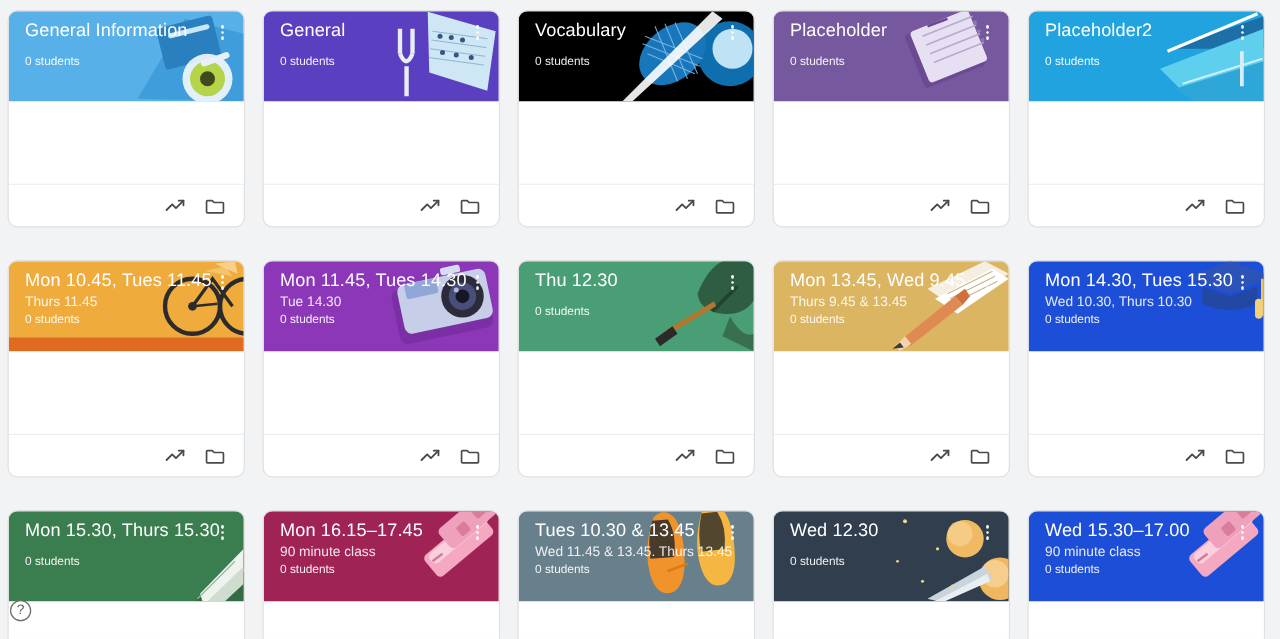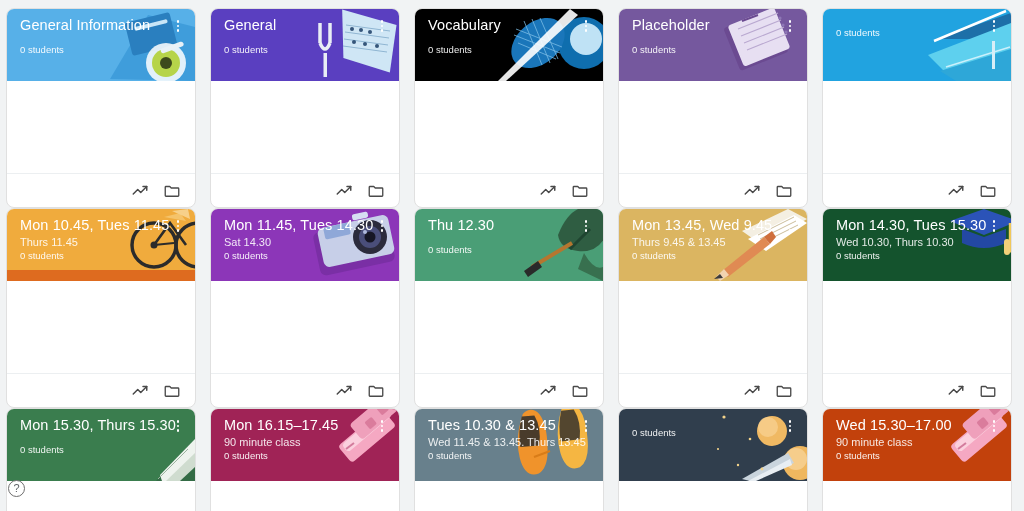--- a/index.html
+++ b/index.html
@@ -14,21 +14,21 @@
     width: 1024px; height: 511px;
     padding: 8px 6px 0 6px;
     display: grid;
     grid-template-columns: repeat(5, 190px);
     grid-auto-rows: 174px;
     column-gap: 14px;
     row-gap: 26px;
     justify-content: start;
   }
   .card {
-    width: 190px; height: 200px;
+    width: 190px; height: 174px;
     background: #ffffff;
     border: 1px solid #e0e0e0;
     border-radius: 8px;
     overflow: hidden;
     display: flex;
     flex-direction: column;
     position: relative;
   }
   .card-header {
     position: relative;
@@ -314,20 +314,21 @@
       <path d="M40 58 L104 38" stroke="#e6f8ff" stroke-width="1.5" opacity=".8"></path>
       <rect x="86" y="32" width="3" height="28" fill="#d8eef7"></rect>
     </svg>
         </div>
 
       <div class="menu-dots">
           <i></i>
           <i></i>
           <i></i>
         </div>
+      <div class="card-title">Placeholder2</div>
 
       <div class="card-students">0 students</div>
     </div>
     <div class="card-body"></div>
     <div class="card-footer">
       <span class="foot-icon">
           <svg width="18" height="18" viewBox="0 0 24 24" fill="none" stroke="currentColor" stroke-width="2" stroke-linecap="round" stroke-linejoin="round">
             <polyline points="3,16 9,10 13,14 21,6"></polyline>
             <polyline points="16,6 21,6 21,11"></polyline>
           </svg>
@@ -391,21 +392,21 @@
       <rect x="58" y="4" width="16" height="6" rx="2" fill="#d6ddf2" transform="rotate(-12 66 7)"></rect>
     </svg>
         </div>
 
       <div class="menu-dots">
           <i></i>
           <i></i>
           <i></i>
         </div>
       <div class="card-title">Mon 11.45, Tues 14.30</div>
-      <div class="card-sub">Sat 14.30</div>
+      <div class="card-sub">Tue 14.30</div>
       <div class="card-students">0 students</div>
     </div>
     <div class="card-body"></div>
     <div class="card-footer">
       <span class="foot-icon">
           <svg width="18" height="18" viewBox="0 0 24 24" fill="none" stroke="currentColor" stroke-width="2" stroke-linecap="round" stroke-linejoin="round">
             <polyline points="3,16 9,10 13,14 21,6"></polyline>
             <polyline points="16,6 21,6 21,11"></polyline>
           </svg>
         </span>
@@ -488,21 +489,21 @@
           </svg>
         </span>
       <span class="foot-icon">
           <svg width="18" height="18" viewBox="0 0 24 24" fill="none" stroke="currentColor" stroke-width="1.8" stroke-linejoin="round">
             <path d="M3 7a1 1 0 0 1 1-1h5l2 2h9a1 1 0 0 1 1 1v9a1 1 0 0 1-1 1H4a1 1 0 0 1-1-1z"></path>
           </svg>
         </span>
     </div>
     </div>
     <div class="card">
-    <div class="card-header " style="background:#14532d">
+    <div class="card-header " style="background:#1d4ed8">
       <div class="header-art">
           <svg viewBox="0 0 105 72" preserveAspectRatio="none">
       <path d="M44 12 L78 0 L112 12 L78 26 Z" fill="#2b53b8"></path>
       <path d="M56 20 L56 34 Q78 44 100 34 L100 20 L78 28 Z" fill="#2348a3"></path>
       <path d="M104 14 L104 38" stroke="#f0c85a" stroke-width="2.4"></path>
       <circle cx="104" cy="40" r="3.6" fill="#f0c85a"></circle>
       <rect x="98" y="30" width="6" height="16" rx="3" fill="#f3d079"></rect>
     </svg>
         </div>
 
@@ -619,27 +620,28 @@
               <circle cx="60" cy="60" r="1.4"></circle>
       </g>
     </svg>
         </div>
 
       <div class="menu-dots">
           <i></i>
           <i></i>
           <i></i>
         </div>
-
-      <div class="card-students">0 students</div>
-    </div>
-    <div class="card-body"></div>
-    </div>
-    <div class="card">
-    <div class="card-header " style="background:#c2410c">
+      <div class="card-title">Wed 12.30</div>
+
+      <div class="card-students">0 students</div>
+    </div>
+    <div class="card-body"></div>
+    </div>
+    <div class="card">
+    <div class="card-header " style="background:#1d4ed8">
       <div class="header-art">
           <svg viewBox="0 0 105 72" preserveAspectRatio="none">
       <rect x="44" y="16" width="58" height="22" rx="4" fill="#f5a8c2" transform="rotate(-40 73 27)"></rect>
       <rect x="44" y="16" width="58" height="10" rx="4" fill="#fbd0de" transform="rotate(-40 73 21)"></rect>
       <rect x="56" y="-2" width="48" height="20" rx="4" fill="#efa0bb" transform="rotate(-40 80 8)"></rect>
       <g fill="#d8789a" opacity=".9">
         <rect x="72" y="10" width="9" height="9" rx="1.5" transform="rotate(-40 76 14)"></rect>
         <rect x="84" y="-4" width="9" height="9" rx="1.5" transform="rotate(-40 88 0)"></rect>
       </g>
       <path d="M52 40 L60 34" stroke="#d37b9c" stroke-width="2"></path>

